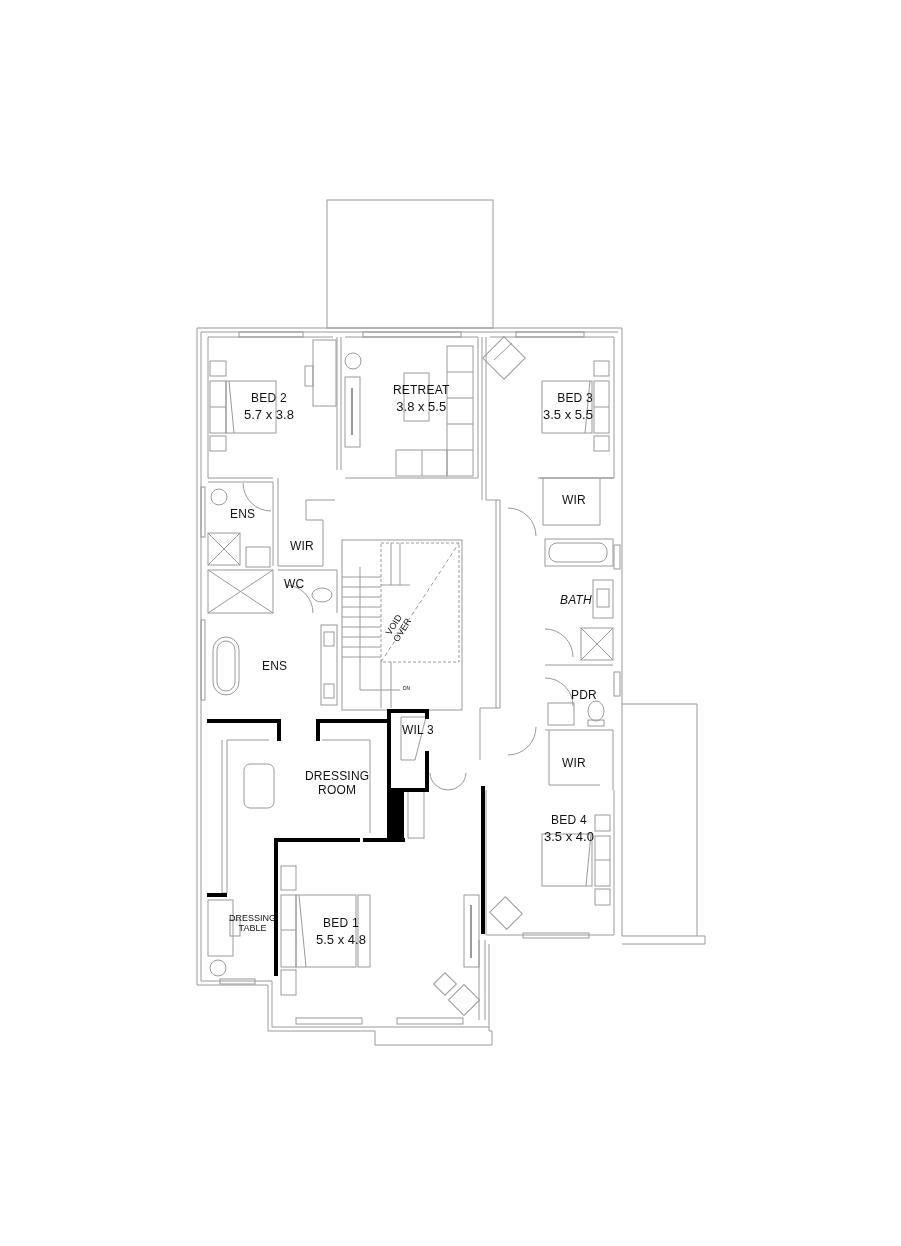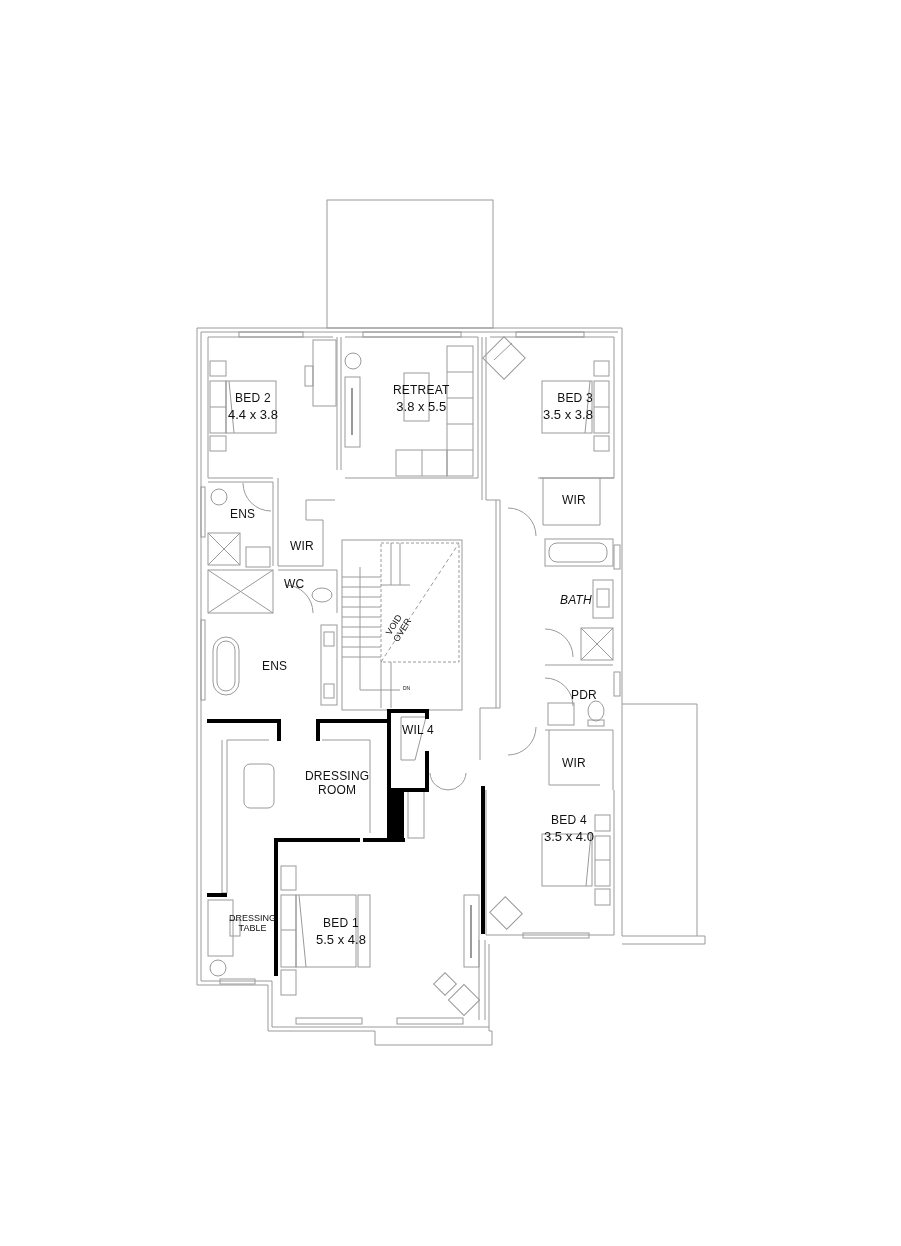--- a/index.html
+++ b/index.html
@@ -189,31 +189,31 @@
     <rect x="387" y="788" width="42" height="4"></rect>
     <rect x="388" y="790" width="16" height="50"></rect>
     <rect x="363" y="838" width="42" height="4"></rect>
     <rect x="274" y="838" width="86" height="4"></rect>
     <rect x="274" y="838" width="4" height="138"></rect>
     <rect x="207" y="893" width="20" height="4"></rect>
     <rect x="481" y="786" width="4" height="148"></rect>
   </g>
 </svg>
 
-<div class="lbl" style="left:228px;top:392px;text-align:center;">
+<div class="lbl" style="left:244px;top:392px;text-align:center;">
   <span class="name">BED 2</span>
-  <span class="dim">4.4 x 3.8</span>
+  <span class="dim">5.7 x 3.8</span>
 </div>
 <div class="lbl" style="left:393px;top:384px;">
   <span class="name">RETREAT</span>
   <span class="dim">3.8 x 5.5</span>
 </div>
 <div class="lbl" style="left:543px;top:392px;text-align:right;">
   <span class="name">BED 3</span>
-  <span class="dim">3.5 x 3.8</span>
+  <span class="dim">3.5 x 5.5</span>
 </div>
 <div class="lbl" style="left:230px;top:508px;">
   <span class="name">ENS</span>
 </div>
 <div class="lbl" style="left:290px;top:540px;">
   <span class="name">WIR</span>
 </div>
 <div class="lbl" style="left:284px;top:578px;">
   <span class="name">WC</span>
 </div>
@@ -226,21 +226,21 @@
 <div class="lbl" style="left:560px;top:594px;font-style:italic;">
   <span class="name">BATH</span>
 </div>
 <div class="lbl" style="left:571px;top:689px;">
   <span class="name">PDR</span>
 </div>
 <div class="lbl" style="left:562px;top:757px;">
   <span class="name">WIR</span>
 </div>
 <div class="lbl" style="left:402px;top:724px;">
-  <span class="name">WIL 4</span>
+  <span class="name">WIL 3</span>
 </div>
 <div class="lbl" style="left:305px;top:770px;">
   <span class="name">DRESSING</span>
   <span class="name">ROOM</span>
 </div>
 <div class="lbl small" style="left:229px;top:913px;">
   <span style="display:block">DRESSING</span>
   <span style="display:block">TABLE</span>
 </div>
 <div class="lbl" style="left:316px;top:917px;text-align:center;">

